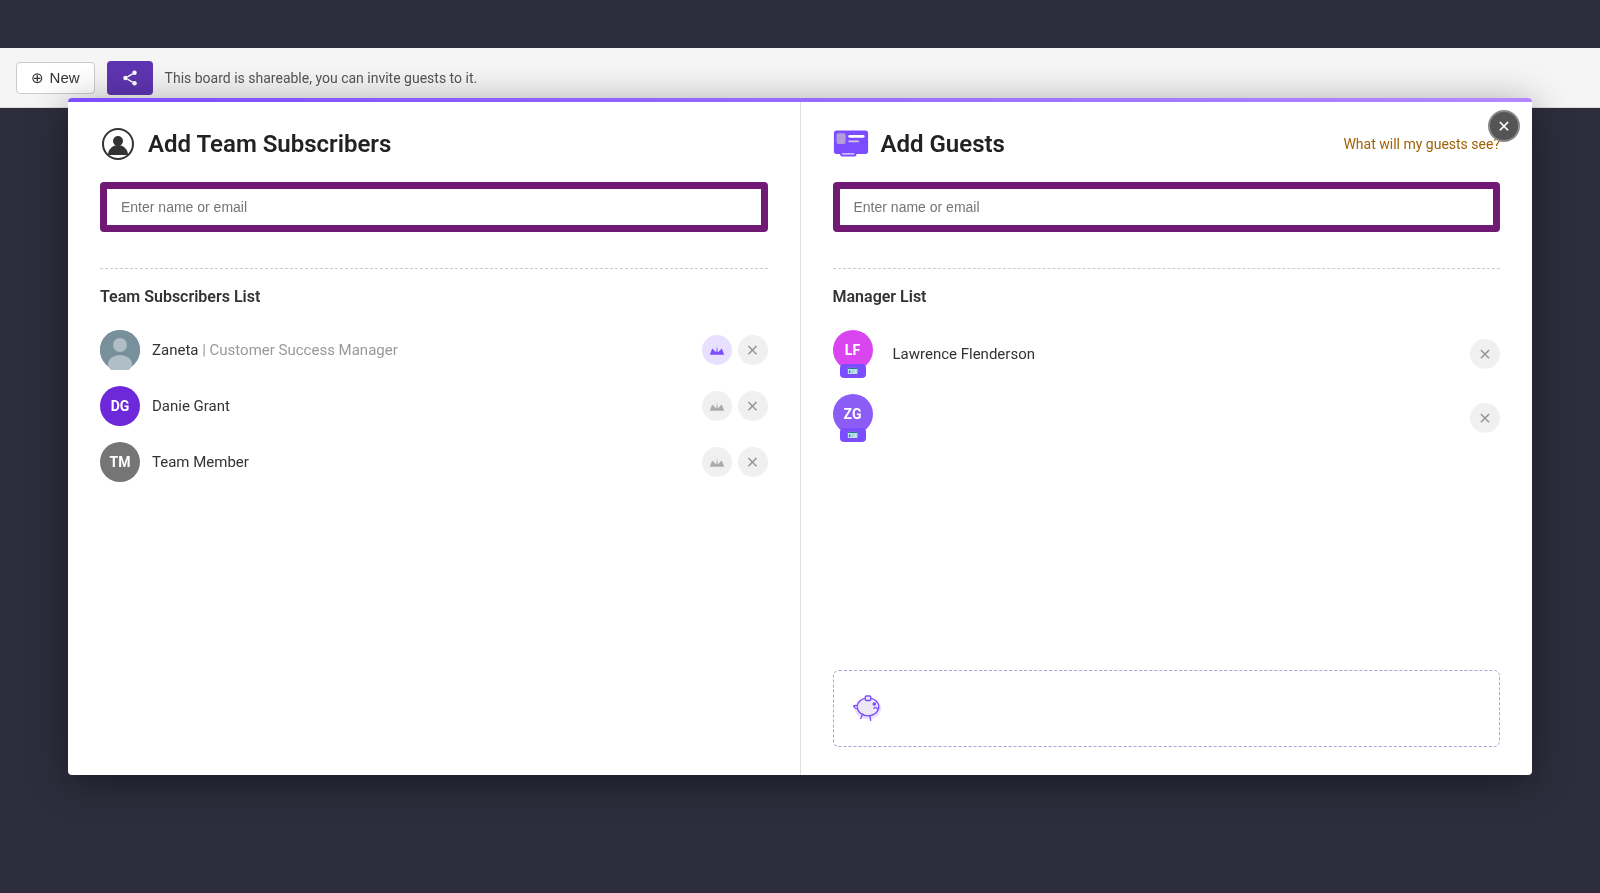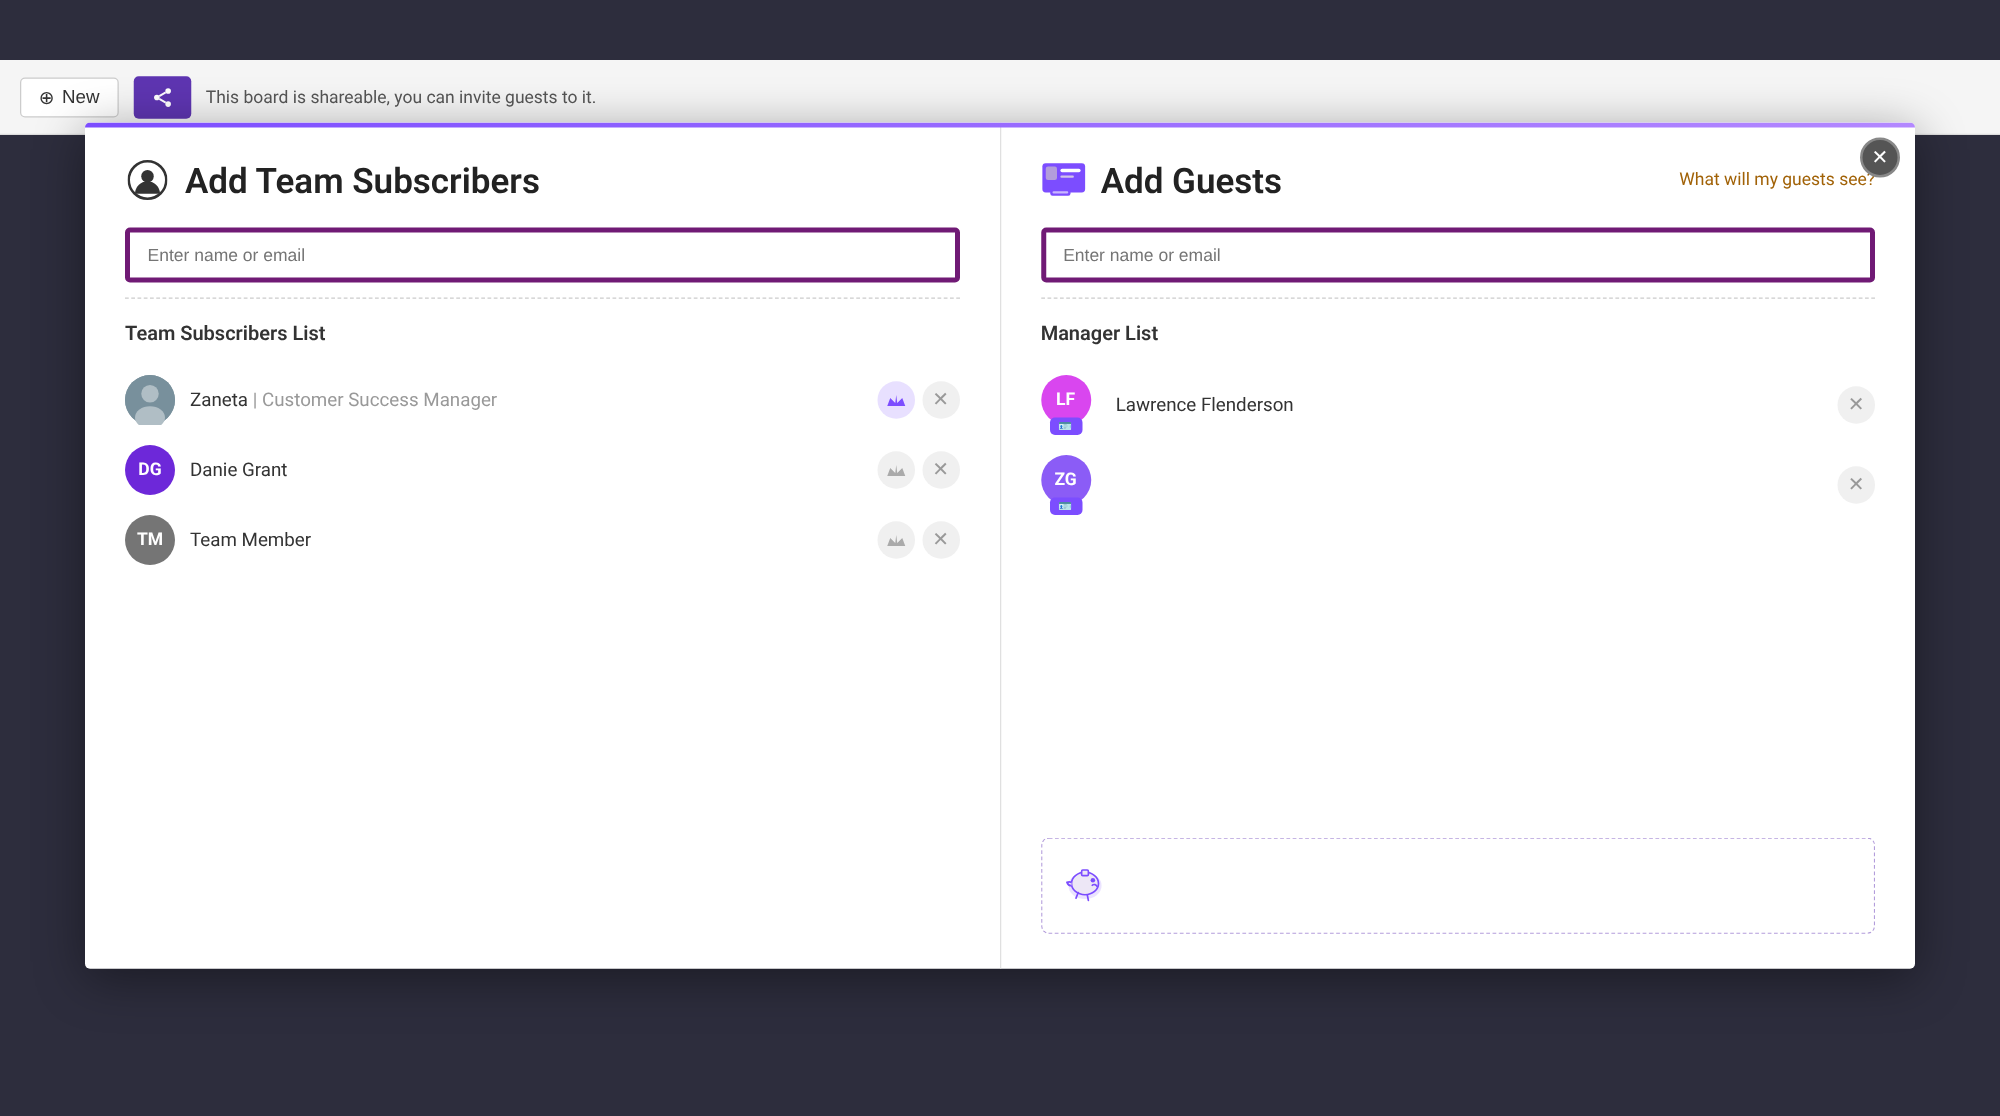--- a/index.html
+++ b/index.html
@@ -139,43 +139,43 @@
       width: 36px;
       height: 36px;
       display: flex;
       align-items: center;
       justify-content: center;
       font-size: 22px;
       color: #333;
     }
 
     .panel-title {
-      font-size: 28px;
+      font-size: 24px;
       font-weight: 600;
       color: #222;
     }
 
     .what-guests-link {
       margin-left: auto;
       font-size: 14px;
       color: #a16207;
       cursor: pointer;
       text-decoration: none;
     }
 
     
     .name-input {
       width: 100%;
       padding: 10px 14px;
-      border: 4px solid #701a75;
+      border: 7px solid #701a75;
       border-radius: 4px;
       font-size: 14px;
       color: #0369a1;
       outline: none;
-      margin-bottom: 12px;
+      margin-bottom: 36px;
     }
 
     
     .divider {
       border: none;
       border-top: 1px dashed #ccc;
       margin-bottom: 18px;
     }
 
     

